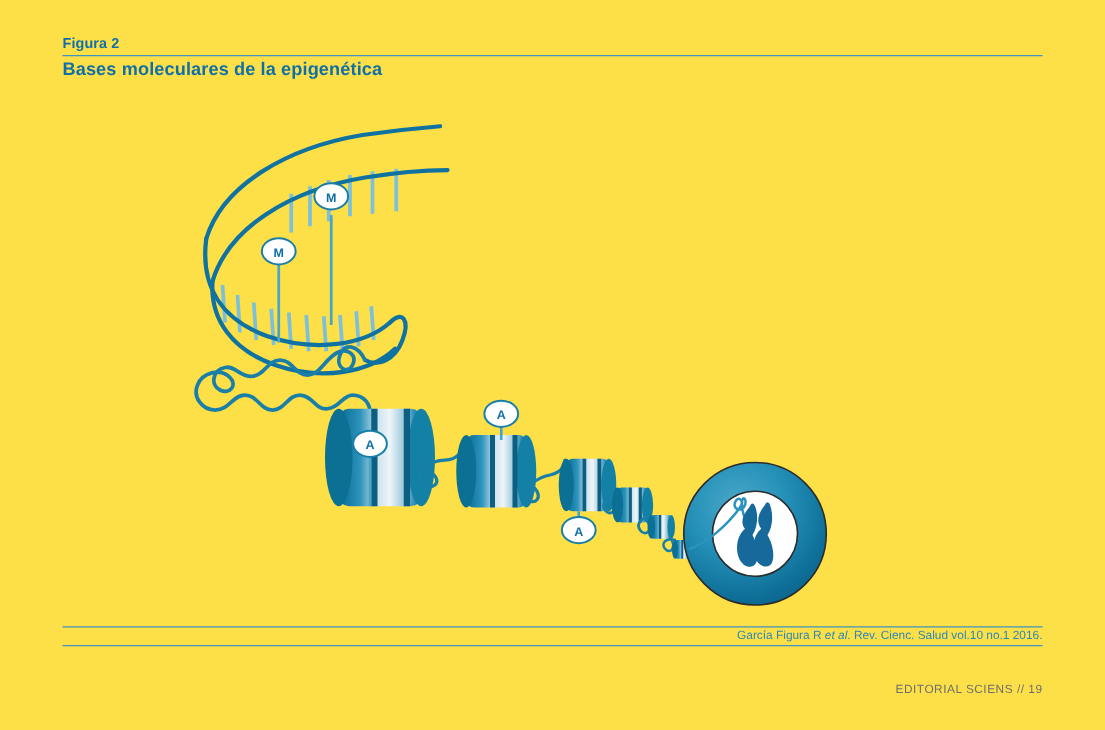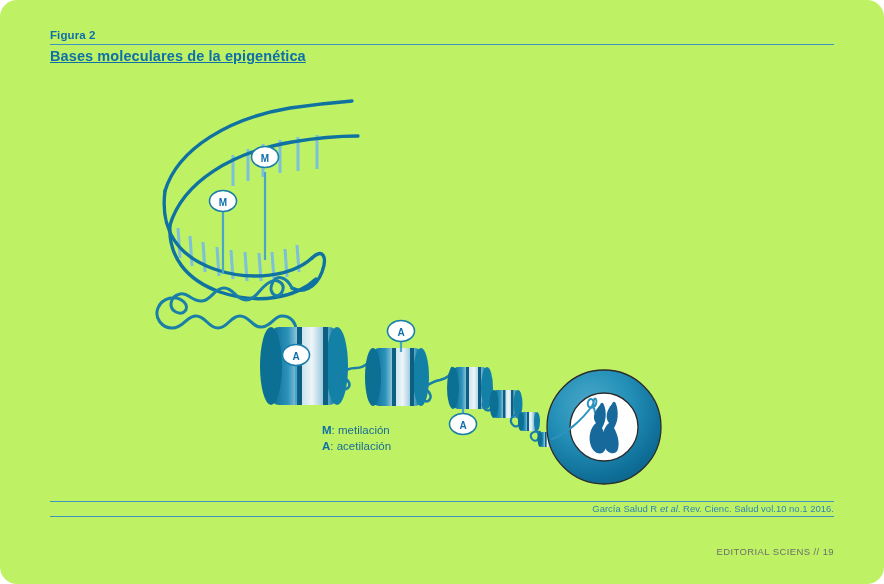--- a/index.html
+++ b/index.html
@@ -10,22 +10,21 @@
   body {
     width: 884px;
     height: 584px;
     position: relative;
     font-family: "Liberation Sans", sans-serif;
     overflow: hidden;
   }
   .page {
     position: absolute;
     inset: 0;
-    background: #bef264;
-    border-radius: 17px;
+    background: #fde047;
   }
 
   
   .fig-label {
     position: absolute;
     left: 50px;
     top: 29px;
     font-size: 11.5px;
     font-weight: bold;
     color: #0f6fa8;
@@ -42,21 +41,20 @@
   }
   .fig-title {
     position: absolute;
     left: 50px;
     top: 48px;
     font-size: 14.5px;
     font-weight: bold;
     color: #0f6fa8;
     letter-spacing: 0.1px;
     white-space: nowrap;
-    text-decoration: underline;
   }
 
   
   .figure-area {
     position: absolute;
     left: 0;
     top: 60px;
     width: 884px;
     height: 430px;
   }
@@ -311,28 +309,20 @@
                  C 606 351, 605 358, 609 363
                  C 603 368, 601 378, 604 386
                  C 607 394, 616 396, 618 389
                  C 620 382, 617 373, 614 368
                  C 618 362, 619 352, 616 344
                  C 615 341, 613 341, 612 344 Z"></path>
       </g>
     </svg>
   </div>
 
-  <div class="legend">
-    <div>
-      <span class="key">M</span><span>: metilación</span>
-    </div>
-    <div>
-      <span class="key">A</span><span>: acetilación</span>
-    </div>
-  </div>
 
   <div class="rule-bottom-a"></div>
-  <div class="source"><span>García Salud R </span><i>et al</i><span>. Rev. Cienc. Salud vol.10 no.1 2016.</span></div>
+  <div class="source"><span>García Figura R </span><i>et al</i><span>. Rev. Cienc. Salud vol.10 no.1 2016.</span></div>
   <div class="rule-bottom-b"></div>
 
   <div class="footer">EDITORIAL SCIENS // 19</div>
 
 </div>
 
 </body></html>

